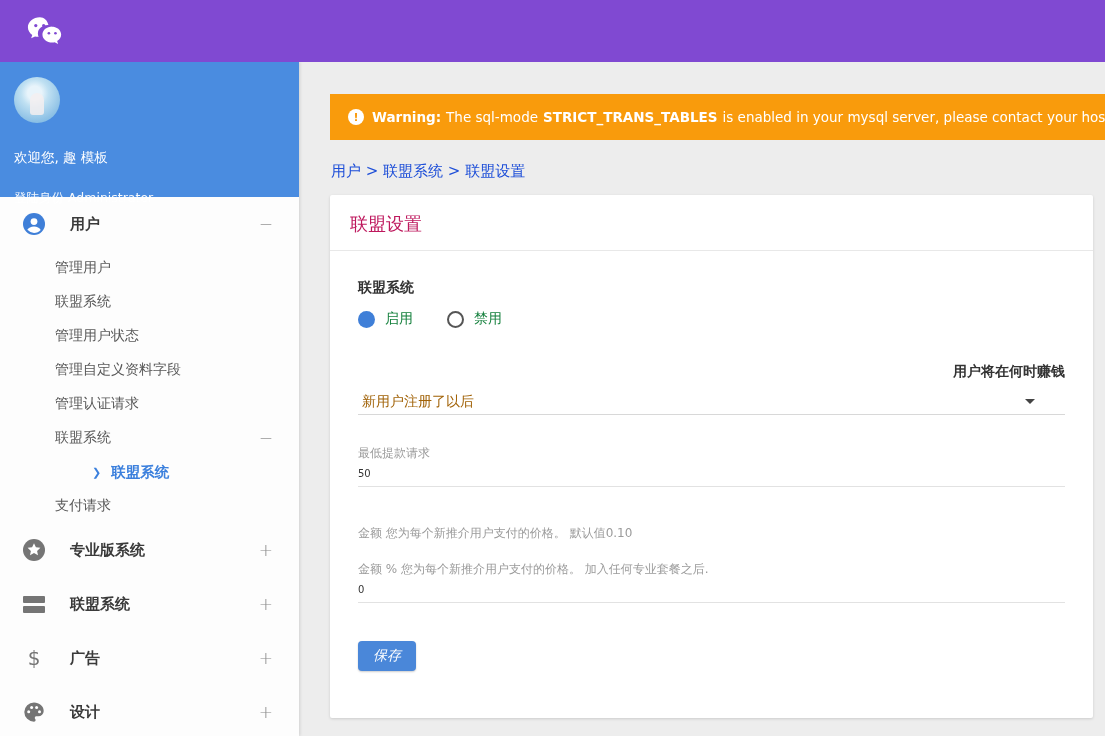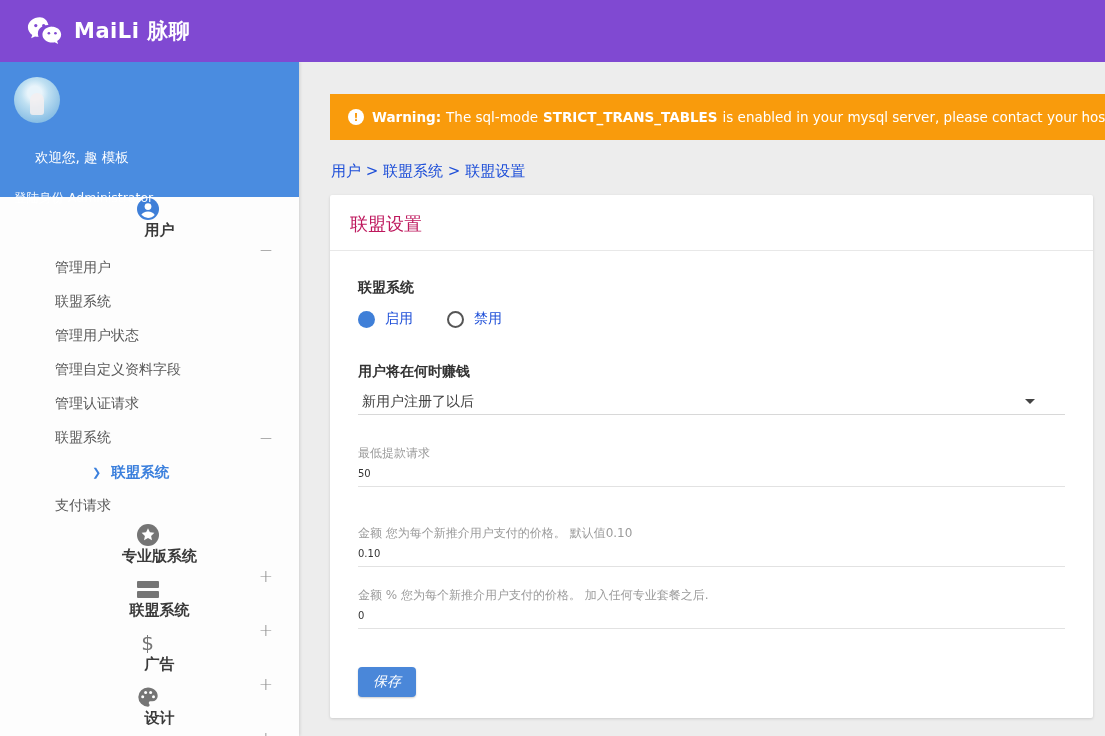--- a/index.html
+++ b/index.html
@@ -9,25 +9,25 @@
   .app-header { position:absolute; left:0; top:0; width:1105px; height:62px; background:#8049d2; display:flex; align-items:center; padding-left:26px; z-index:30; }
   .logo-wrap { width:38px; height:32px; margin-right:10px; }
   .app-title { color:#fff; font-size:21px; font-weight:bold; letter-spacing:.5px; }
 
   
   .sidebar { position:absolute; left:0; top:62px; width:299px; height:674px; background:#fdfdfd; box-shadow:1px 0 3px rgba(0,0,0,.12); z-index:20; }
   .profile { height:135px; background:#4a8ce0; padding:15px 20px 12px 14px; color:#fff; }
   .avatar { width:46px; height:46px; border-radius:50%; overflow:hidden;
             background:radial-gradient(circle at 45% 35%, #e8f4fb 0 18%, #bfe0f2 35%, #8fc2e6 70%, #6aaede 100%); }
   .avatar-figure { width:14px; height:22px; margin:16px auto 0; background:#f3eef0; border-radius:7px 7px 3px 3px; opacity:.85; }
-  .welcome { margin-top:26px; font-size:13.5px;margin-left:21px; }
+  .welcome { margin-top:26px; font-size:13.5px; }
   .role { margin-top:23px; font-size:12.5px; opacity:.95; }
 
   .menu { padding-top:0; }
-  .m-top { height:54px; display:flex; align-items:center; padding:0 26px 0 22px; cursor:pointer;flex-direction:column; }
+  .m-top { height:54px; display:flex; align-items:center; padding:0 26px 0 22px; cursor:pointer; }
   .m-top .m-label { margin-left:24px; font-size:15px; font-weight:bold; color:#3a3a3a; }
   .m-toggle { margin-left:auto; color:#8a8a8a; font-size:17px; font-weight:300; }
   .m-sub { height:34px; display:flex; align-items:center; padding:0 26px 0 55px; font-size:14px; color:#585858; cursor:pointer; }
   .m-sub2 { height:34px; display:flex; align-items:center; padding:0 26px 0 92px; font-size:14.5px; color:#3c80dd; font-weight:600; cursor:pointer; }
   .m-sub2 .chev { font-size:11px; margin-right:10px; font-weight:bold; }
   .micon { width:24px; height:24px; flex:0 0 24px; display:flex; align-items:center; justify-content:center; }
   .bars-icon { width:22px; height:18px; display:flex; flex-direction:column; justify-content:center; gap:3px; }
   .bars-icon div { height:7px; background:#757575; border-radius:1px; }
   .dollar-icon { font-size:20px; color:#757575; font-weight:400; line-height:1; }
 
@@ -44,26 +44,26 @@
   .card { position:absolute; left:30px; top:133px; width:763px; height:523px; background:#fff; border-radius:2px; box-shadow:0 1px 3px rgba(0,0,0,.14); }
   .card-title { height:56px; padding:17px 20px; font-size:18px; color:#be185d; border-bottom:1px solid #e8e8e8; }
   .card-body { padding:0 28px; }
 
   .grp1 { margin-top:26px; }
   .f-label-bold { font-size:14px; font-weight:bold; color:#333; line-height:20px; }
   .radio-row { margin-top:12px; display:flex; align-items:center; height:20px; }
   .radio { width:17px; height:17px; border-radius:50%; }
   .radio.on { background:#3f7fd8; }
   .radio.off { border:2px solid #555; background:#fff; }
-  .radio-lbl { font-size:14px; color:#1d4ed8; margin-left:10px; }
+  .radio-lbl { font-size:14px; color:#15803d; margin-left:10px; }
   .radio-gap { width:34px; }
 
-  .grp2 { margin-top:32px; }
+  .grp2 { margin-top:32px;text-align:right; }
   .select-row { margin-top:8px; height:26px; display:flex; align-items:center; border-bottom:1px solid #d8d8d8; cursor:pointer; }
-  .select-value { font-size:14px; color:#404040; padding-left:4px; }
+  .select-value { font-size:14px; color:#a16207; padding-left:4px; }
   .caret { margin-left:auto; margin-right:30px; width:0; height:0; border-left:5px solid transparent; border-right:5px solid transparent; border-top:5px solid #444; }
 
   .field { }
   .f1 { margin-top:30px; } .f2 { margin-top:38px; } .f3 { margin-top:20px; }
   .f-label-sm { font-size:12px; color:#9b9b9b; line-height:16px; }
   .f-input { display:block; width:100%; border:none; outline:none; border-bottom:1px solid #e2e2e2; height:26px; font-size:10px; color:#333; font-family:"DejaVu Sans","Liberation Sans",sans-serif; background:transparent; padding:0; }
 
   .save-btn { margin-top:38px; background:#4a87d9; color:#fff; border:none; border-radius:4px; font-size:14px; padding:6px 15px; cursor:pointer; font-family:"DejaVu Sans","Liberation Sans",sans-serif; box-shadow:0 1px 2px rgba(0,0,0,.2);font-style:italic; }
 </style>
 </head>
@@ -73,21 +73,20 @@
   <div class="logo-wrap">
     <svg viewBox="0 0 40 32" width="38" height="32">
       <path fill="#ffffff" d="M14.6 1.5C7.6 1.5 2 6.3 2 12.1c0 3.3 1.8 6.2 4.6 8.1l-1.2 3.5 4.1-2c1 .3 2.1.4 3.1.4h.7c-.5-1.1-.8-2.3-.8-3.6 0-4.9 4.7-8.8 10.5-8.8h.6C22.7 4.9 19 1.5 14.6 1.5z"></path>
       <circle cx="10.3" cy="10.3" r="1.7" fill="#8049d2"></circle>
       <circle cx="18.6" cy="10.3" r="1.7" fill="#8049d2"></circle>
       <path fill="#ffffff" d="M27.6 11.2c-5.7 0-10.3 3.8-10.3 8.5s4.6 8.5 10.3 8.5c.9 0 1.8-.1 2.6-.3l3.6 1.8-1-3.1c2.6-1.5 4.2-4.1 4.2-6.9 0-4.7-4.6-8.5-10.4-8.5z"></path>
       <circle cx="24.1" cy="18.4" r="1.4" fill="#8049d2"></circle>
       <circle cx="31" cy="18.4" r="1.4" fill="#8049d2"></circle>
     </svg>
   </div>
-  <div class="app-title">MaiLi 脉聊</div>
 </div>
 
 <div class="sidebar">
   <div class="profile">
     <div class="avatar">
         <div class="avatar-figure"></div>
       </div>
     <div class="welcome">欢迎您, 趣 模板</div>
     <div class="role">登陆身份 Administrator</div>
   </div>
@@ -218,21 +217,20 @@
         </div>
       </div>
 
       <div class="field f1">
         <div class="f-label-sm">最低提款请求</div>
         <input class="f-input" value="50" style="">
       </div>
 
       <div class="field f2">
         <div class="f-label-sm">金额 您为每个新推介用户支付的价格。 默认值0.10</div>
-        <input class="f-input" value="0.10" style="">
       </div>
 
       <div class="field f3">
         <div class="f-label-sm">金额 % 您为每个新推介用户支付的价格。 加入任何专业套餐之后.</div>
         <input class="f-input" value="0" style="">
       </div>
 
       <button class="save-btn">保存</button>
 
     </div>

